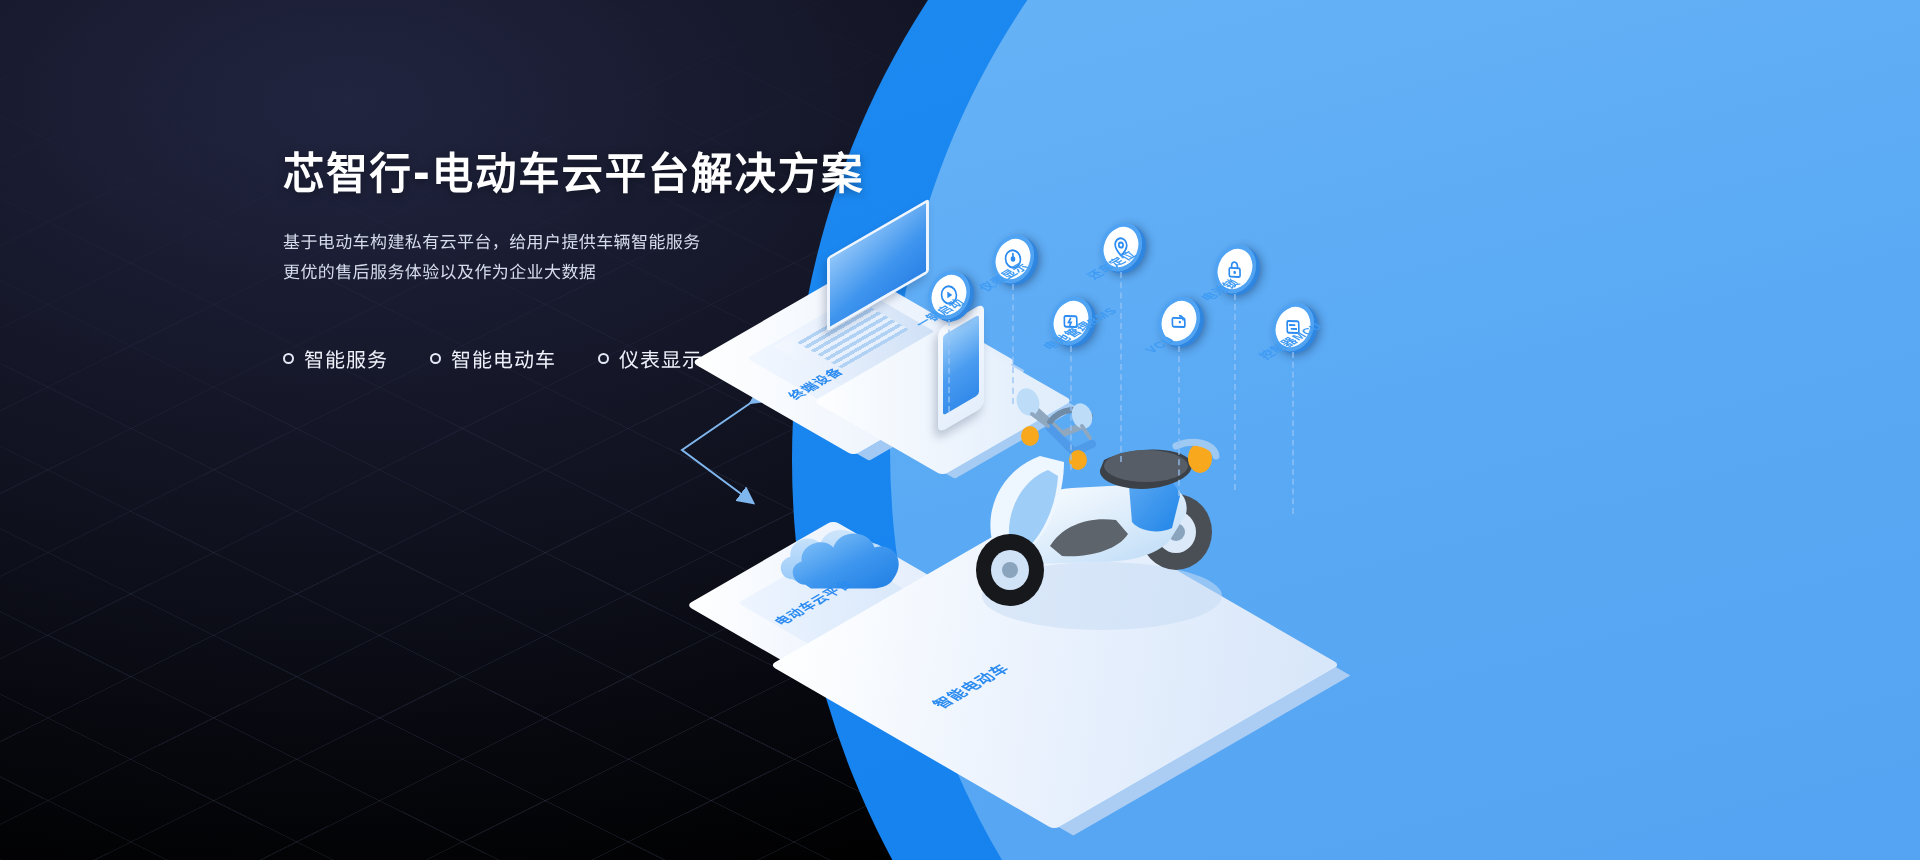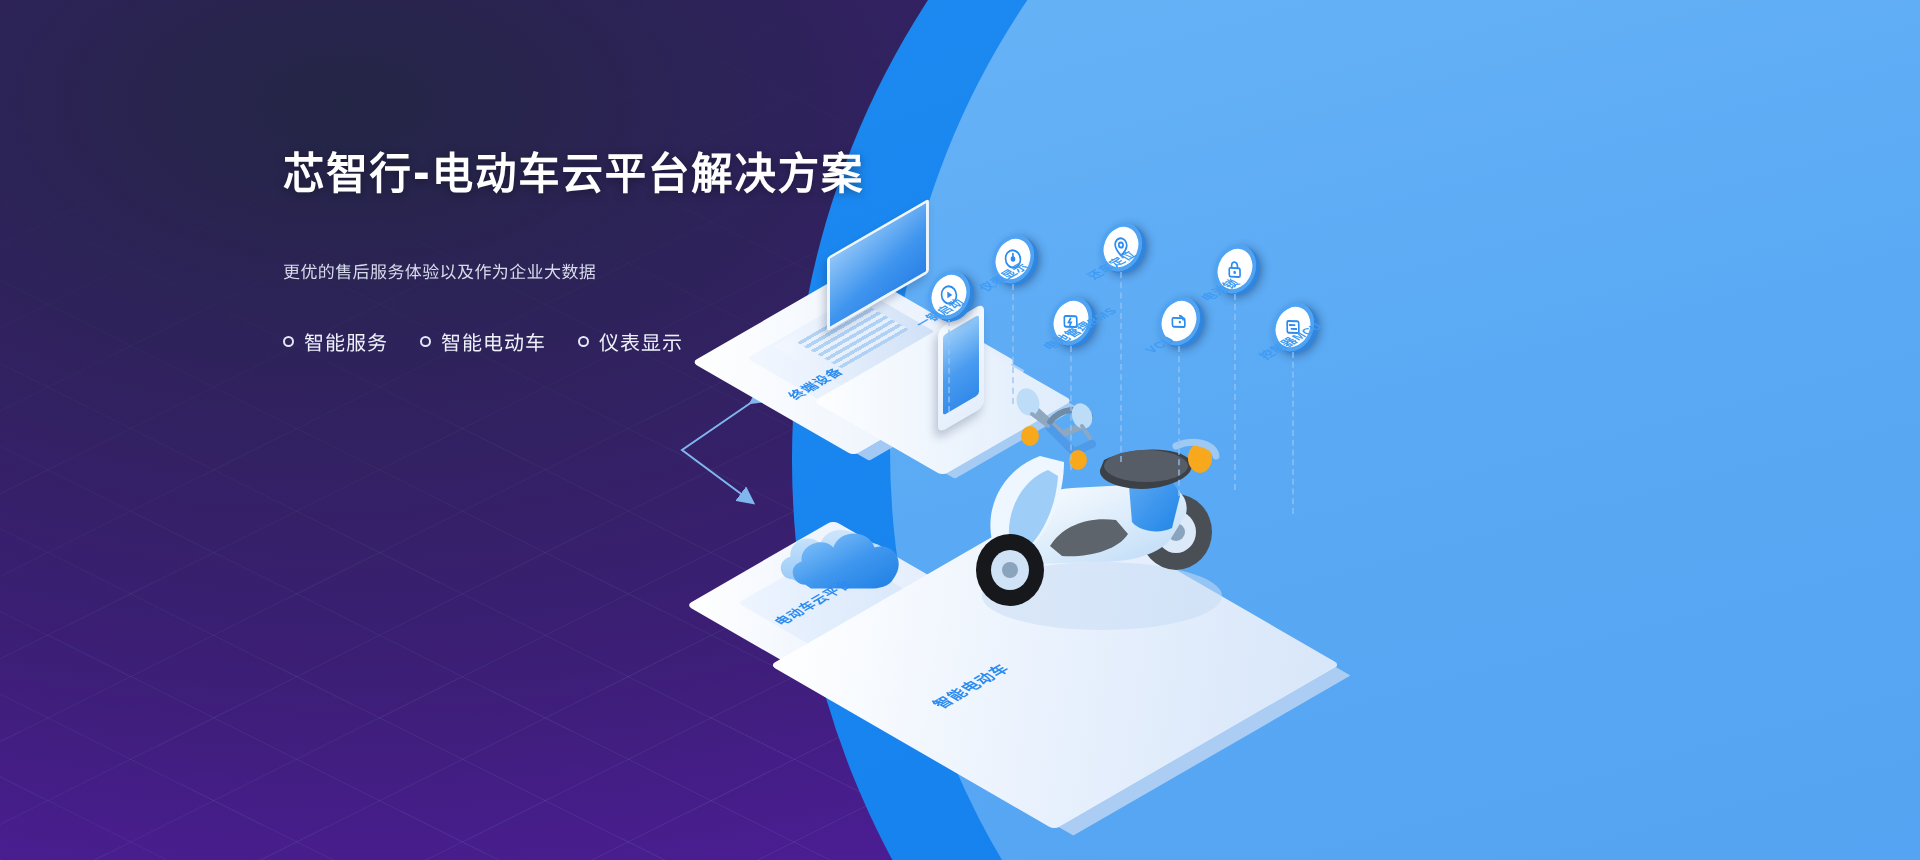--- a/index.html
+++ b/index.html
@@ -1,20 +1,20 @@
 <!DOCTYPE html>
 <html lang="zh-CN"><head>
 <meta charset="utf-8">
 <title>芯智行-电动车云平台解决方案</title>
 <style>
   html,body{margin:0;padding:0;background:#1b1f38;}
   *{box-sizing:border-box;}
   .stage{
     position:relative;width:1920px;height:860px;overflow:hidden;
-    background:#4c1d95;
+    background:#000000;
     font-family:"Liberation Sans","DejaVu Sans",sans-serif;
   }
   
   .grid{
     position:absolute;inset:0;
     background-image:
       repeating-linear-gradient(26.5deg, rgba(140,160,210,.14) 0 1px, transparent 1px 74px),
       repeating-linear-gradient(-26.5deg, rgba(140,160,210,.14) 0 1px, transparent 1px 74px);
     -webkit-mask-image:radial-gradient(120% 95% at 38% 72%, #000 15%, rgba(0,0,0,.55) 55%, rgba(0,0,0,0) 88%);
     mask-image:radial-gradient(120% 95% at 38% 72%, #000 15%, rgba(0,0,0,.55) 55%, rgba(0,0,0,0) 88%);
@@ -43,21 +43,21 @@
     font-weight:700;letter-spacing:2px;
     font-family:"DejaVu Sans","Liberation Sans",sans-serif;
     transform:scaleX(.94);transform-origin:left center;
     text-shadow:0 2px 10px rgba(0,0,0,.35);
   }
   .subtitle{
     margin:28px 0 0;color:#d7dcec;font-size:17px;line-height:1.75;
     letter-spacing:.4px;font-weight:400;max-width:430px;
   }
   .features{
-    margin-top:40px;display:flex;align-items:flex-end;gap:32px;
+    margin-top:57px;display:flex;align-items:flex-end;gap:42px;
   }
   .feature{display:flex;align-items:center;gap:10px;}
   .ring{
     width:11px;height:11px;border-radius:50%;
     border:2px solid #e3e8f5;flex:0 0 auto;
   }
   .feature-label{color:#eef1fa;font-size:20px;letter-spacing:1px;}
   
   .scene{position:absolute;left:640px;top:120px;width:1000px;height:700px;}
   .iso{position:absolute;}
@@ -183,21 +183,21 @@
 <div class="stage">
 
   <div class="grid"></div>
   <div class="vignette"></div>
   <div class="wave wave-dark"></div>
   <div class="wave wave-light"></div>
 
   <div class="copy">
     <h1 class="title">芯智行-电动车云平台解决方案</h1>
     <p class="subtitle">
-      <br>
+      <span>基于电动车构建私有云平台，给用户提供车辆智能服务</span><br>
       <span>更优的售后服务体验以及作为企业大数据</span>
     </p>
     <div class="features">
       <div class="feature">
         <span class="ring"></span>
         <span class="feature-label">智能服务</span>
       </div>
       <div class="feature">
         <span class="ring"></span>
         <span class="feature-label">智能电动车</span>

